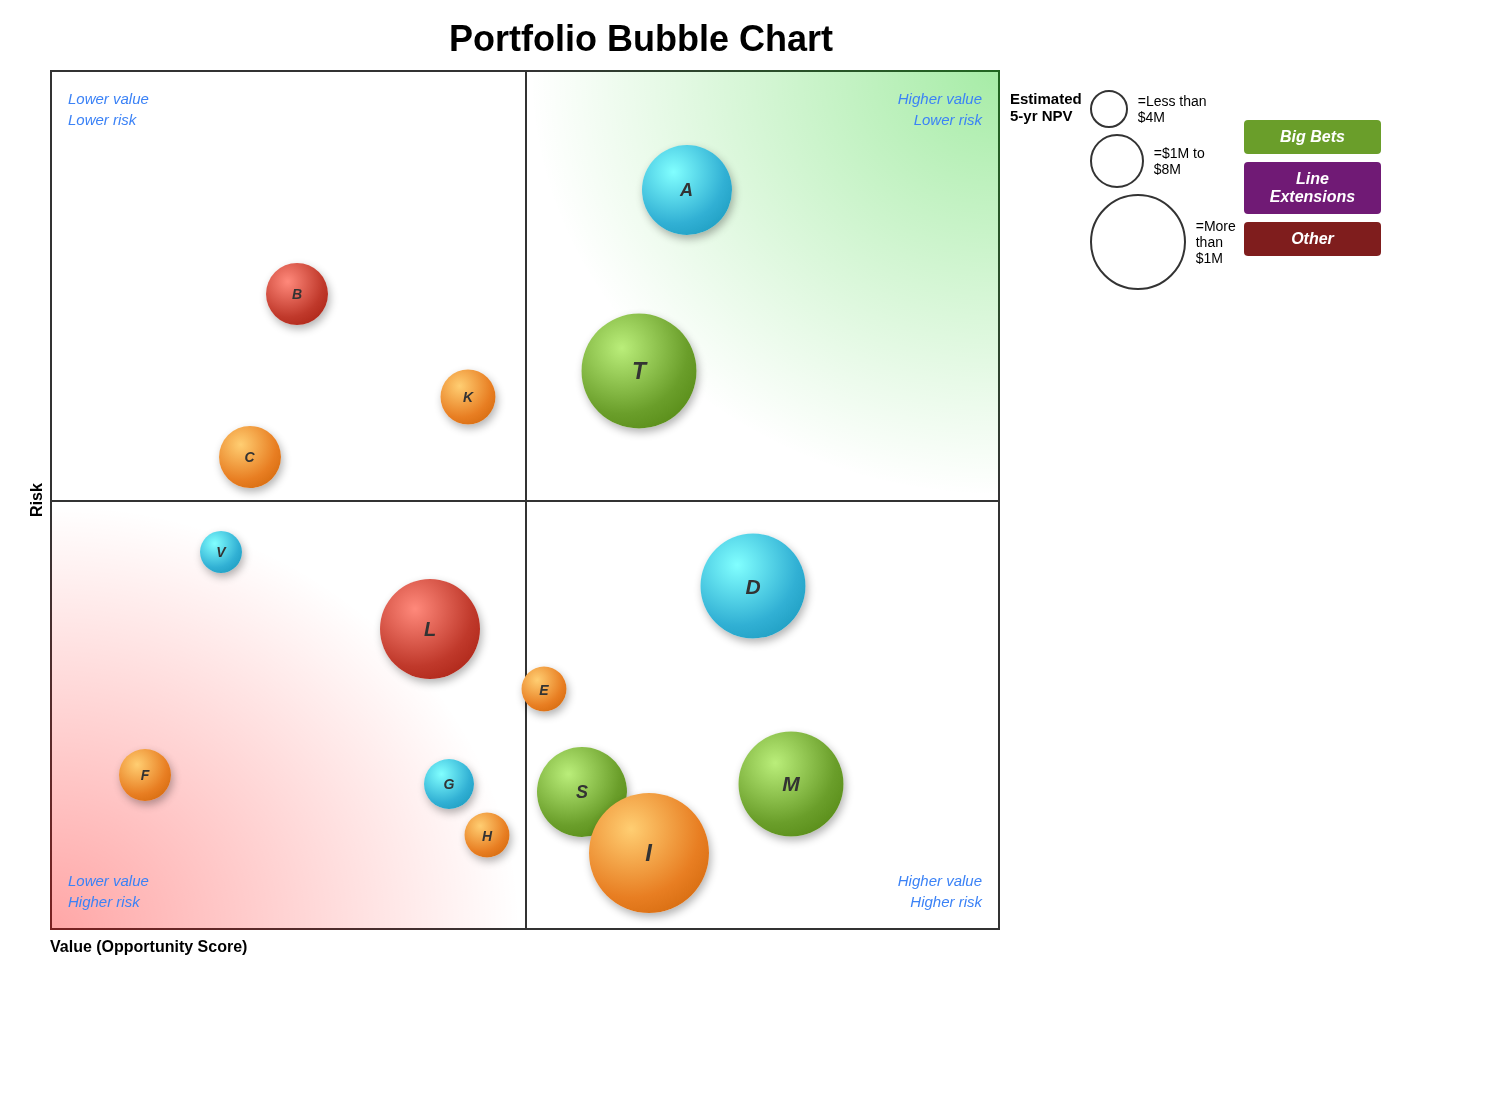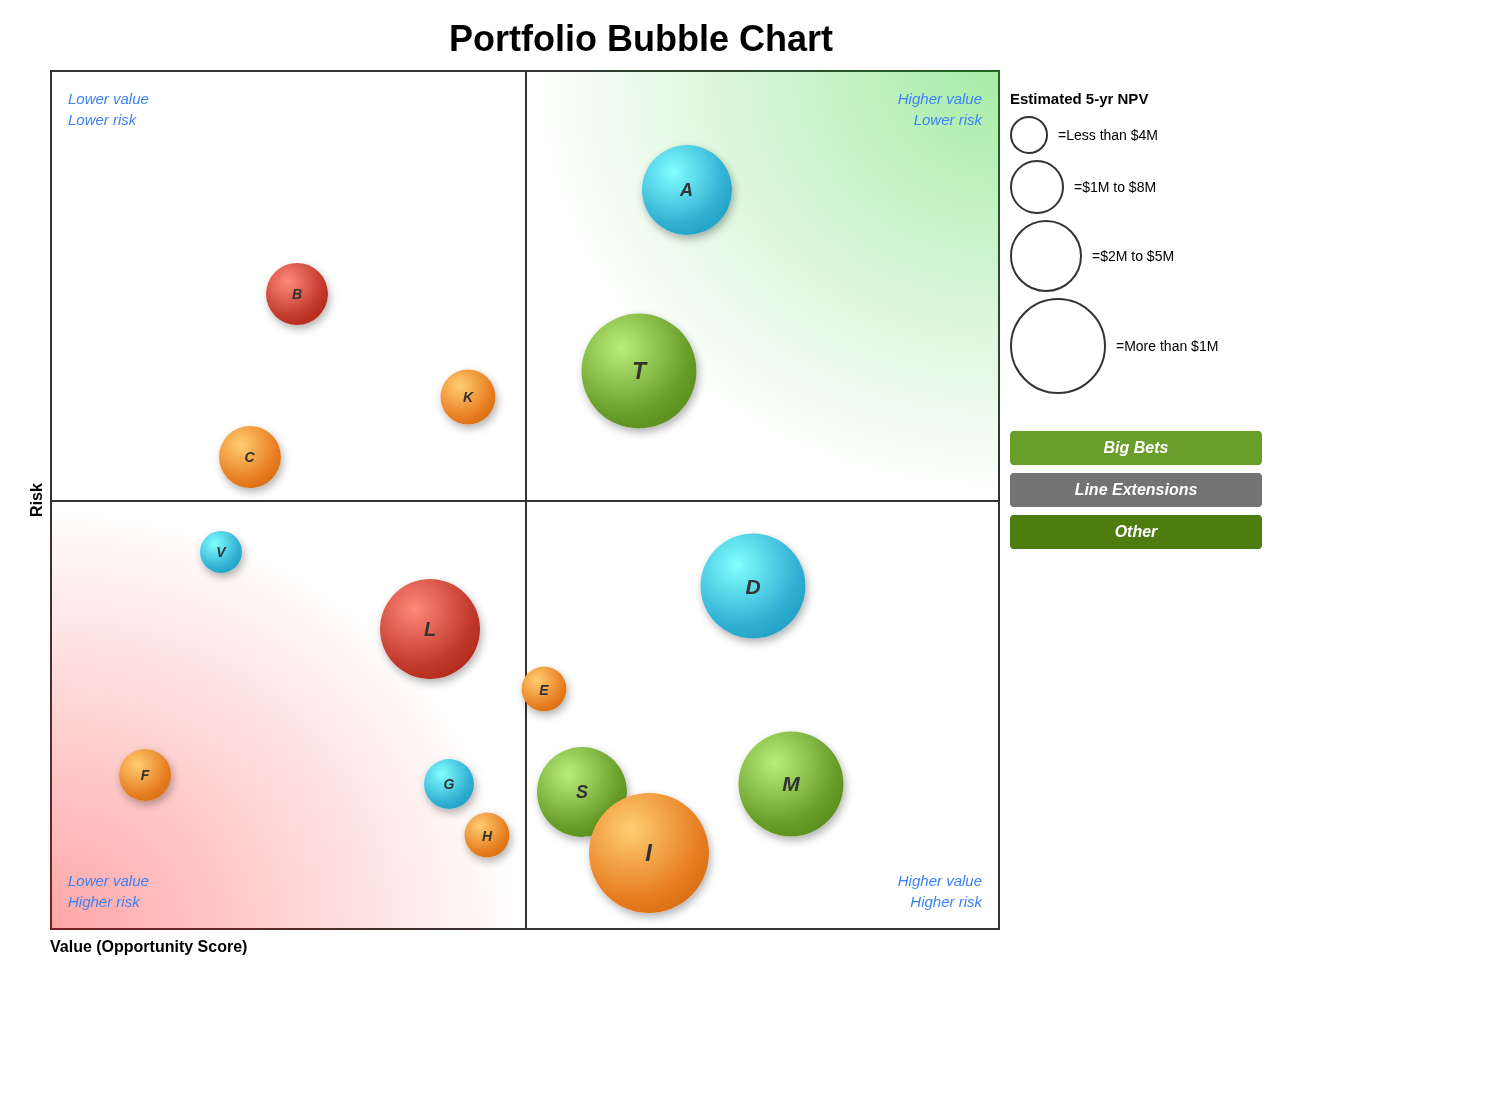--- a/index.html
+++ b/index.html
@@ -114,22 +114,22 @@
       font-size: 18px;
       color: #333;
       cursor: pointer;
       transform: translate(-50%, -50%);
     }
     
     .legend-panel {
       width: 310px;
       padding: 20px 20px 20px 10px;
       display: flex;
-      flex-direction: column;
-      gap: 1px;
+      flex-direction: row;
+      gap: 8px;
     }
     .legend-title {
       font-size: 15px;
       font-weight: bold;
       margin-bottom: 8px;
     }
     .size-legend-item {
       display: flex;
       align-items: center;
       margin-bottom: 6px;
@@ -145,21 +145,21 @@
       margin-left: 10px;
     }
     .category-legend {
       margin-top: 30px;
       display: flex;
       flex-direction: column;
       gap: 8px;
     }
     .cat-item {
       border-radius: 4px;
-      padding: 8px 12px;
+      padding: 8px 26px;
       font-size: 16px;
       font-style: italic;
       font-weight: bold;
       color: white;
       text-align: center;
     }
   </style>
 </head>
 <body>
 
@@ -228,29 +228,25 @@
       <div id="size-legend">
           <div class="size-legend-item">
             <div class="size-circle" style="width: 38px; height: 38px;"></div>
             <span class="size-label">=Less than $4M</span>
           </div>
           <div class="size-legend-item">
             <div class="size-circle" style="width: 54px; height: 54px;"></div>
             <span class="size-label">=$1M to $8M</span>
           </div>
           <div class="size-legend-item">
-            <div class="size-circle" style="width: 72px; height: 72px;"></div>
-            <span class="size-label">=$2M to $5M</span>
-          </div>
-          <div class="size-legend-item">
             <div class="size-circle" style="width: 96px; height: 96px;"></div>
             <span class="size-label">=More than $1M</span>
           </div>
         </div>
 
       <div class="category-legend" id="category-legend">
           <div class="cat-item" style="background-color: rgb(106, 158, 42);">Big Bets</div>
-          <div class="cat-item" style="background-color: #737373;">Line Extensions</div>
-          <div class="cat-item" style="background-color: #4d7c0f;">Other</div>
+          <div class="cat-item" style="background-color: #701a75;">Line Extensions</div>
+          <div class="cat-item" style="background-color: #7f1d1d;">Other</div>
         </div>
     </div>
   </div>
 </div>
 
 </body></html>

